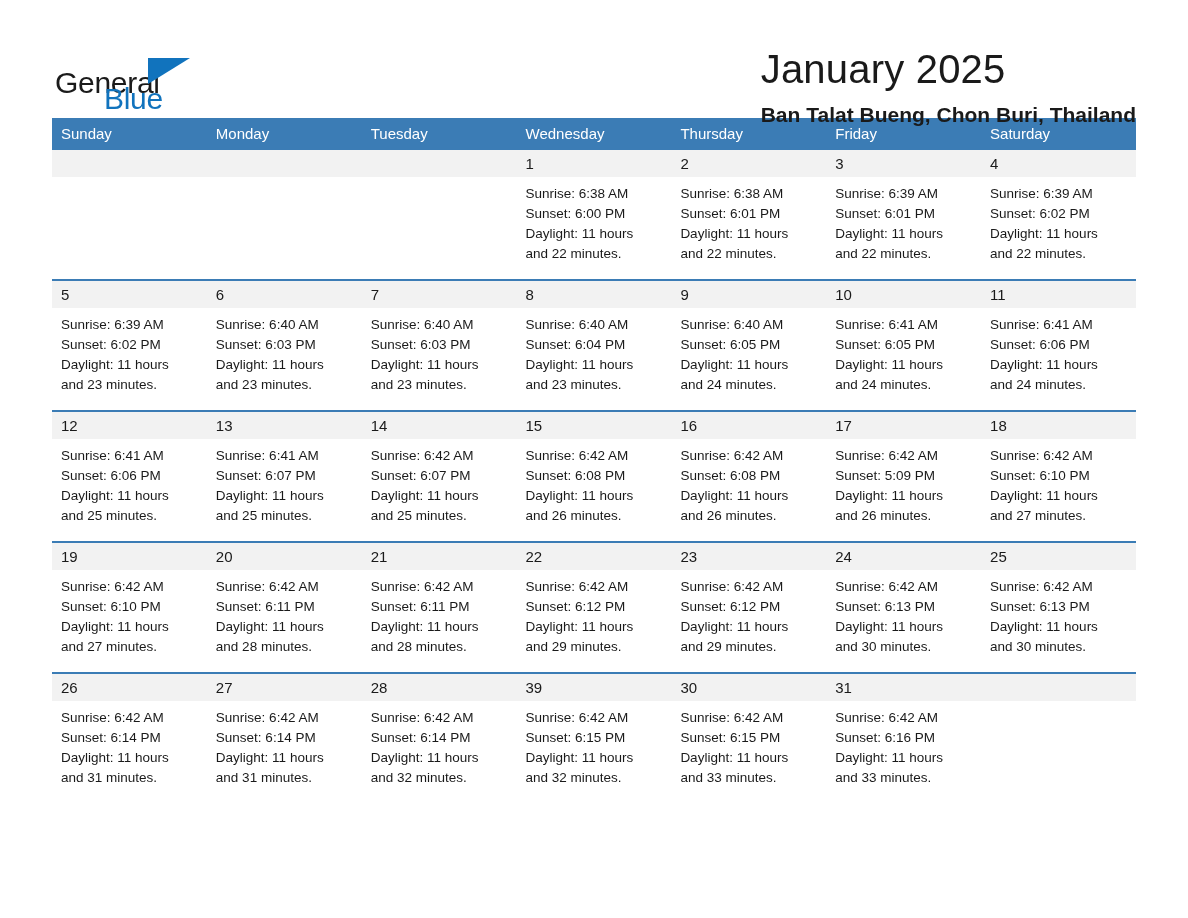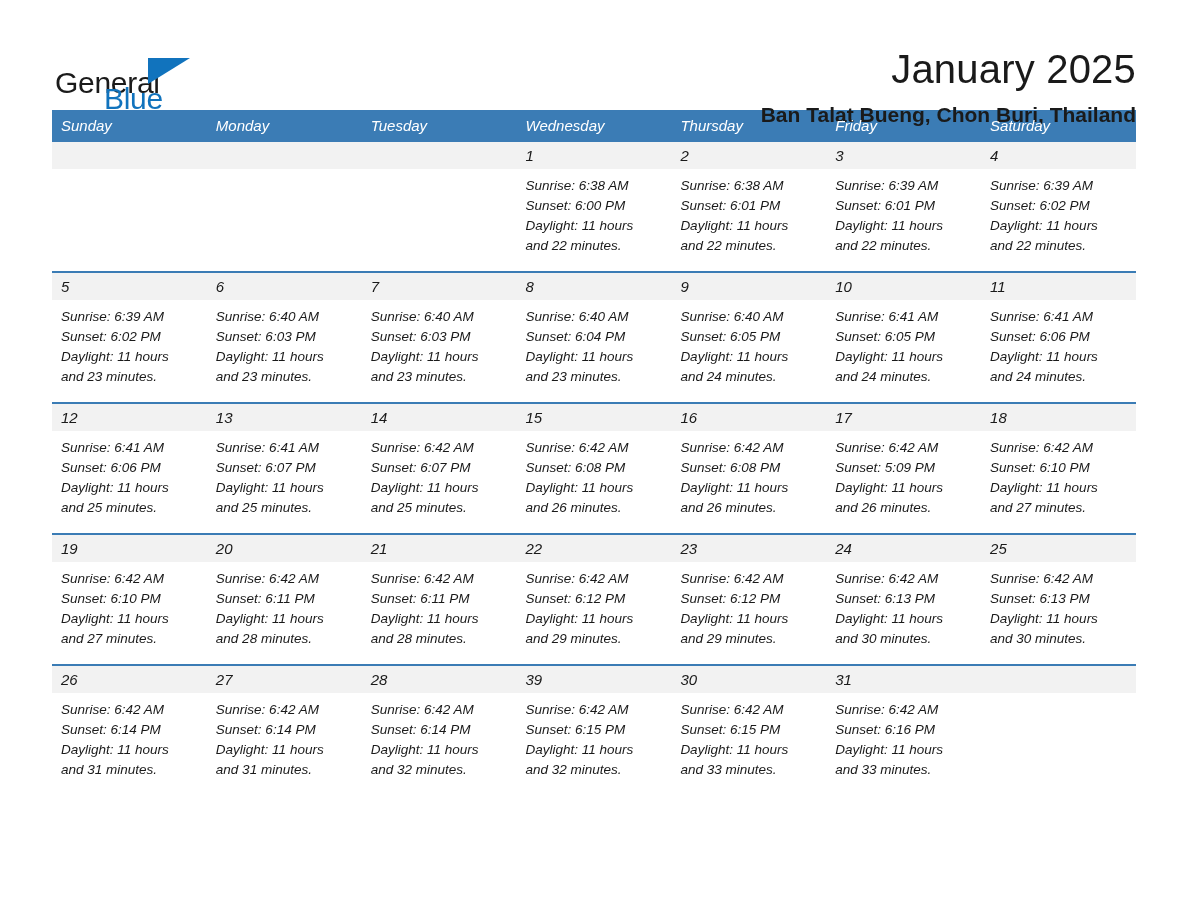--- a/index.html
+++ b/index.html
@@ -59,21 +59,20 @@
   .logo-blue {
     position: absolute;
     left: 52px;
     top: 38px;
     font-size: 30px;
     letter-spacing: -0.3px;
     color: #1173bd;
     font-family: "Liberation Sans", sans-serif;
   }
   .title-block {
-    text-align: right;
     padding-top: 2px;
   }
   .cal-title {
     font-size: 40px;
     font-weight: normal;
     color: #1a1a1a;
     line-height: 1.05;
     margin: 0;
     letter-spacing: 0.2px;
   }
@@ -83,22 +82,21 @@
     color: #1a1a1a;
     margin: 13px 0 15px 0;
     line-height: 1.1;
   }
 
   
   .calendar {
     width: 1084px;
     border-collapse: collapse;
     table-layout: fixed;
-    margin-top: 6px;
-    font-style: italic;
+    margin-top: 14px;
   }
   .calendar th {
     background: #3b7cb5;
     color: #ffffff;
     font-size: 15px;
     font-weight: normal;
     text-align: left;
     padding: 7px 0 8px 9px;
     border: none;
   }

